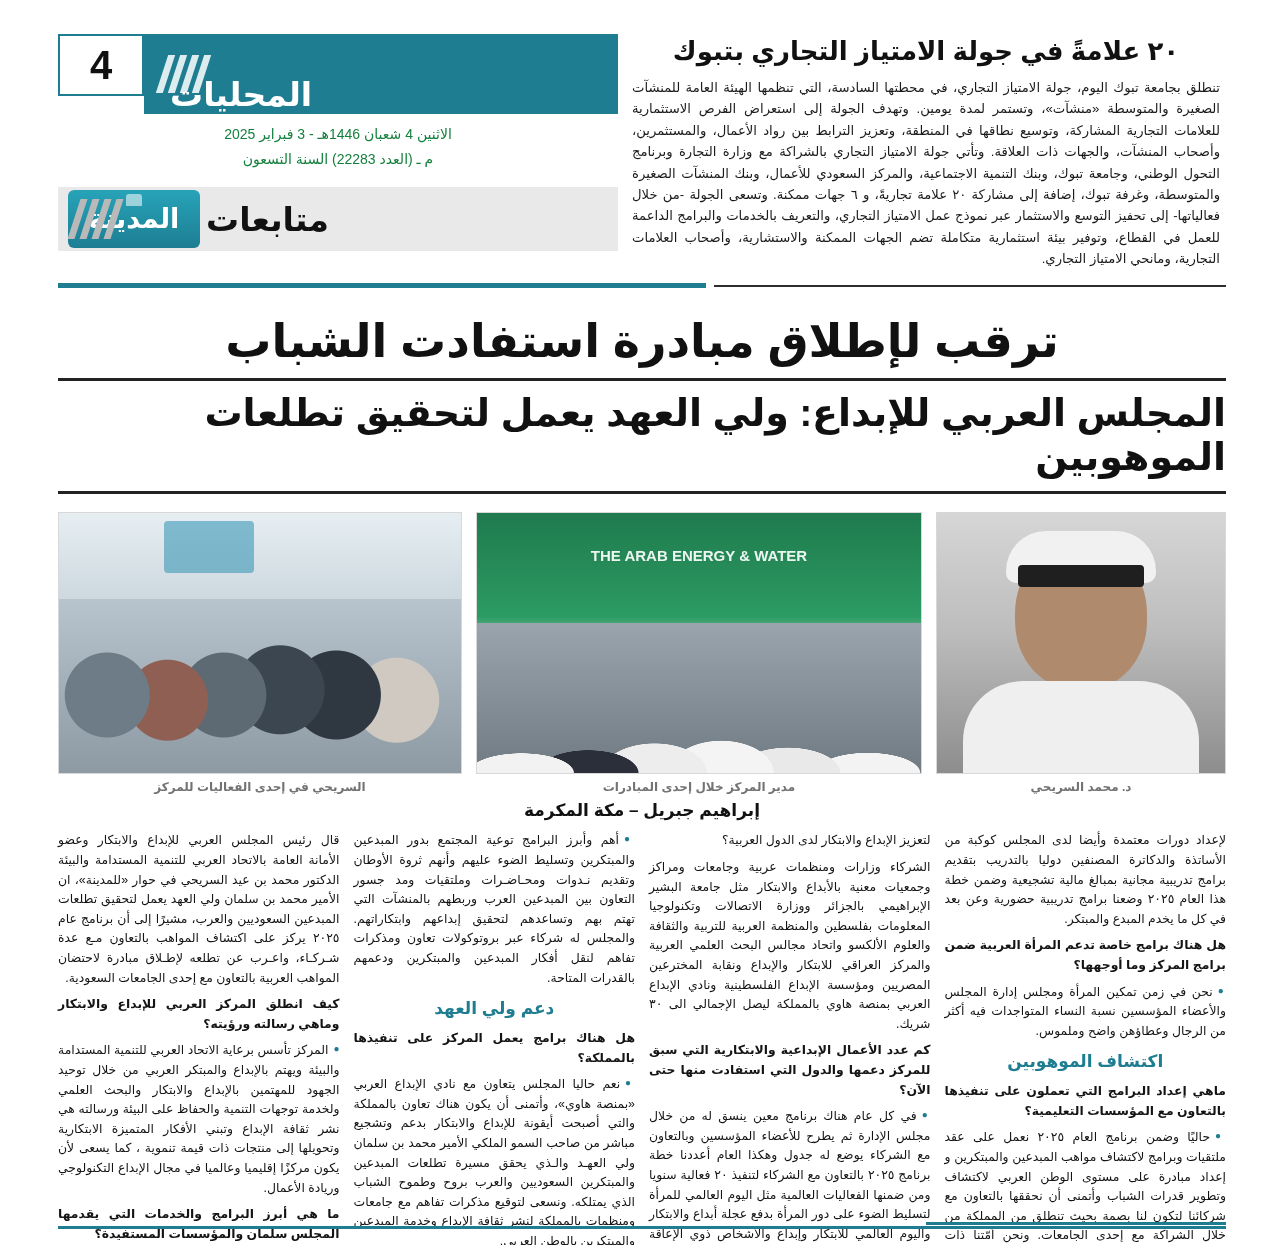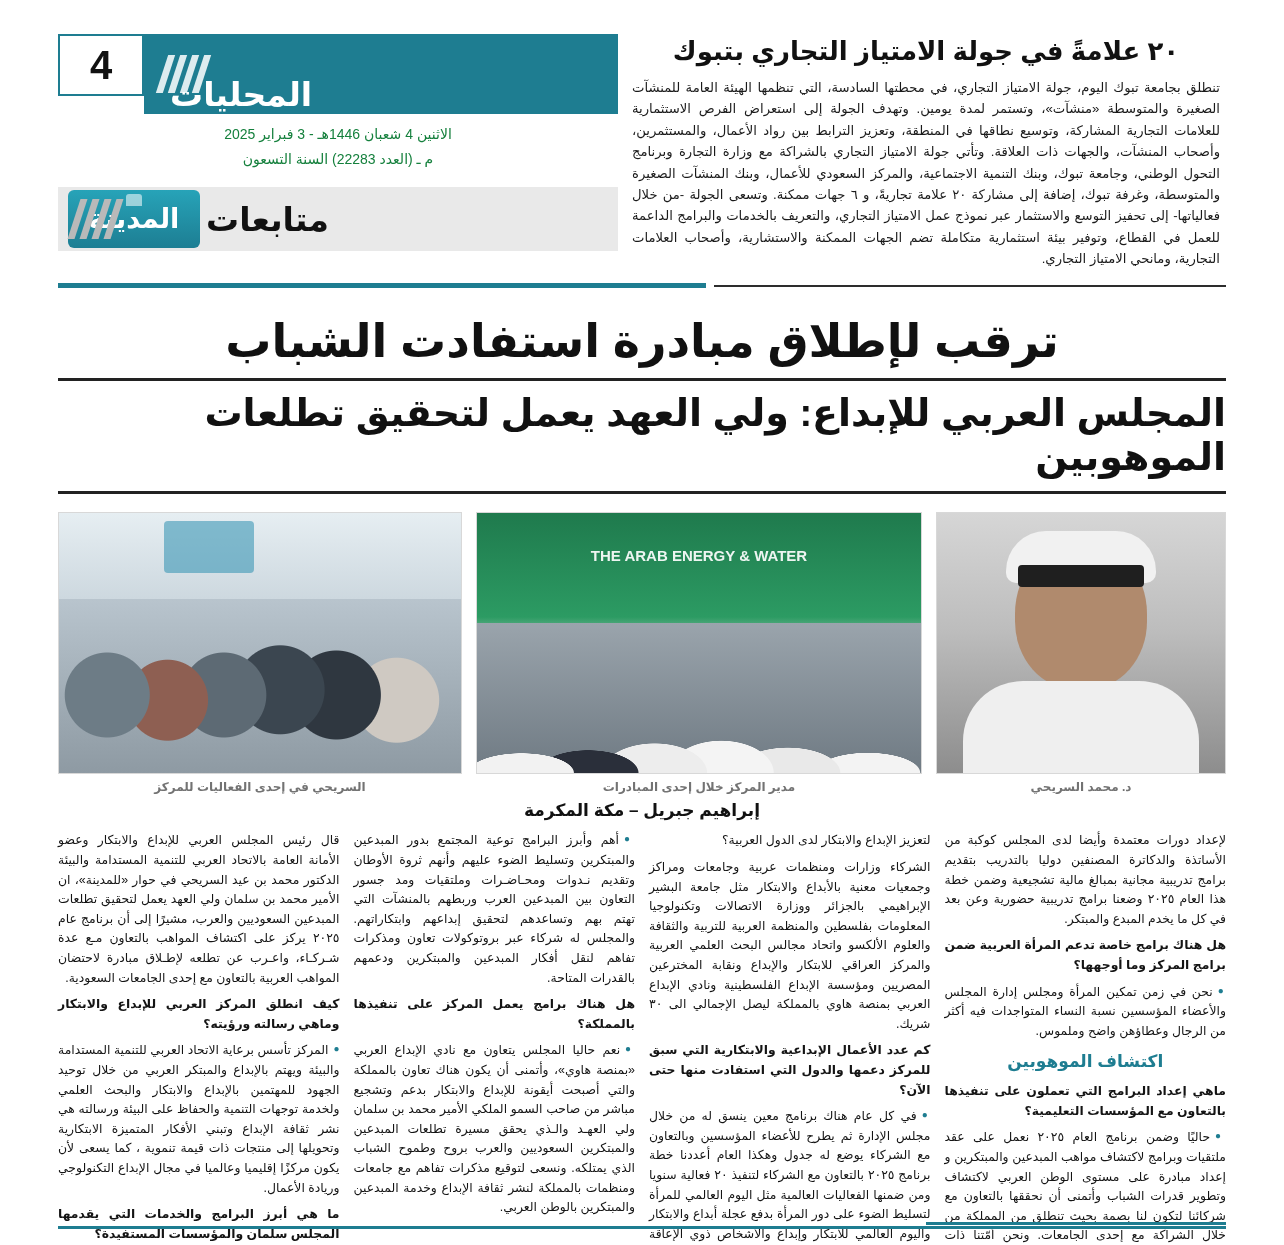--- a/index.html
+++ b/index.html
@@ -185,20 +185,21 @@
 
     <div class="col">
       <p>قال رئيس المجلس العربي للإبداع والابتكار وعضو الأمانة العامة بالاتحاد العربي للتنمية المستدامة والبيئة الدكتور محمد بن عيد السريحي في حوار «للمدينة»، ان الأمير محمد بن سلمان ولي العهد يعمل لتحقيق تطلعات المبدعين السعوديين والعرب، مشيرًا إلى أن برنامج عام ٢٠٢٥ يركز على اكتشاف المواهب بالتعاون مـع عدة شـركـاء، واعـرب عن تطلعه لإطـلاق مبادرة لاحتضان المواهب العربية بالتعاون مع إحدى الجامعات السعودية.</p>
       <p class="q">كيف انطلق المركز العربي للإبداع والابتكار وماهي رسالته ورؤيته؟</p>
       <p class="bullet">المركز تأسس برعاية الاتحاد العربي للتنمية المستدامة والبيئة ويهتم بالإبداع والمبتكر العربي من خلال توحيد الجهود للمهتمين بالإبداع والابتكار والبحث العلمي ولخدمة توجهات التنمية والحفاظ على البيئة ورسالته هي نشر ثقافة الإبداع وتبني الأفكار المتميزة الابتكارية وتحويلها إلى منتجات ذات قيمة تنموية ، كما يسعى لأن يكون مركزًا إقليميا وعالميا في مجال الإبداع التكنولوجي وريادة الأعمال.</p>
       <p class="q">ما هي أبرز البرامج والخدمات التي يقدمها المجلس سلمان والمؤسسات المستفيدة؟</p>
     </div>
 
     <div class="col">
       <p class="bullet">أهم وأبرز البرامج  توعية المجتمع بدور المبدعين والمبتكرين وتسليط الضوء عليهم وأنهم ثروة الأوطان وتقديم نـدوات ومحـاضـرات وملتقيات ومد جسور التعاون بين المبدعين العرب وربطهم بالمنشآت التي تهتم بهم وتساعدهم لتحقيق إبداعهم وابتكاراتهم. والمجلس له شركاء عبر بروتوكولات تعاون ومذكرات تفاهم لنقل أفكار المبدعين والمبتكرين ودعمهم بالقدرات المتاحة.</p>
+      <div class="subhead">دعم ولي العهد</div>
       <p class="q">هل هناك برامج يعمل المركز على تنفيذها بالمملكة؟</p>
       <p class="bullet">نعم حاليا المجلس يتعاون  مع نادي الإبداع العربي «بمنصة هاوي»، وأتمنى أن يكون هناك تعاون بالمملكة والتي أصبحت أيقونة للإبداع والابتكار  بدعم وتشجيع مباشر من صاحب السمو الملكي الأمير محمد بن سلمان ولي العهـد  والـذي يحقق مسيرة تطلعات المبدعين والمبتكرين السعوديين والعرب بروح وطموح الشباب الذي يمتلكه. ونسعى لتوقيع مذكرات تفاهم مع جامعات ومنظمات بالمملكة لنشر ثقافة الإبداع وخدمة المبدعين والمبتكرين بالوطن العربي.</p>
 
     </div>
 
     <div class="col">
       <p>لتعزيز الإبداع والابتكار لدى الدول العربية؟</p>
       <p>الشركاء وزارات ومنظمات عربية وجامعات ومراكز وجمعيات معنية بالأبداع والابتكار مثل جامعة البشير الإبراهيمي بالجزائر ووزارة الاتصالات وتكنولوجيا المعلومات بفلسطين والمنظمة العربية للتربية والثقافة والعلوم الألكسو واتحاد مجالس البحث العلمي العربية والمركز العراقي للابتكار والإبداع ونقابة المخترعين المصريين ومؤسسة الإبداع الفلسطينية ونادي الإبداع العربي بمنصة هاوي بالمملكة ليصل الإجمالي الى ٣٠ شريك.</p>
       <p class="q">كم عدد الأعمال الإبداعية والابتكارية التي سبق للمركز دعمها والدول التي استفادت منها حتى الآن؟</p>
       <p class="bullet">في كل عام هناك برنامج معين ينسق له من خلال مجلس الإدارة ثم يطرح للأعضاء المؤسسين وبالتعاون مع الشركاء يوضع له جدول وهكذا العام أعددنا خطة برنامج ٢٠٢٥ بالتعاون مع الشركاء لتنفيذ  ٢٠ فعالية سنويا ومن ضمنها الفعاليات العالمية مثل اليوم العالمي للمرأة لتسليط الضوء على دور المرأة بدفع عجلة أبداع والابتكار واليوم العالمي للابتكار وإبداع والأشخاص ذوي الإعاقة وغيرها.</p>

